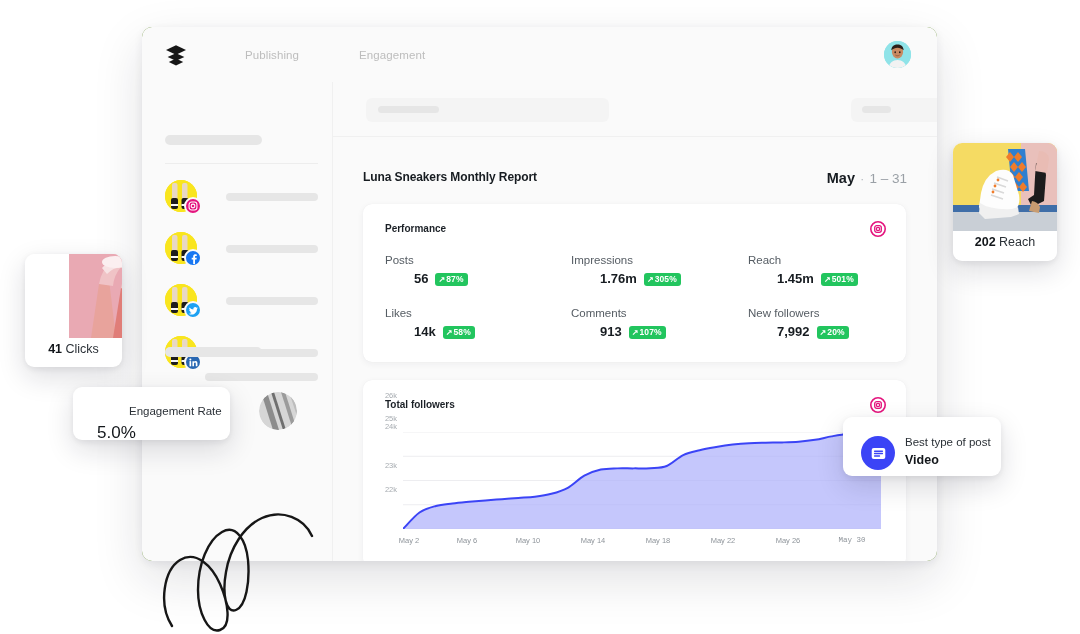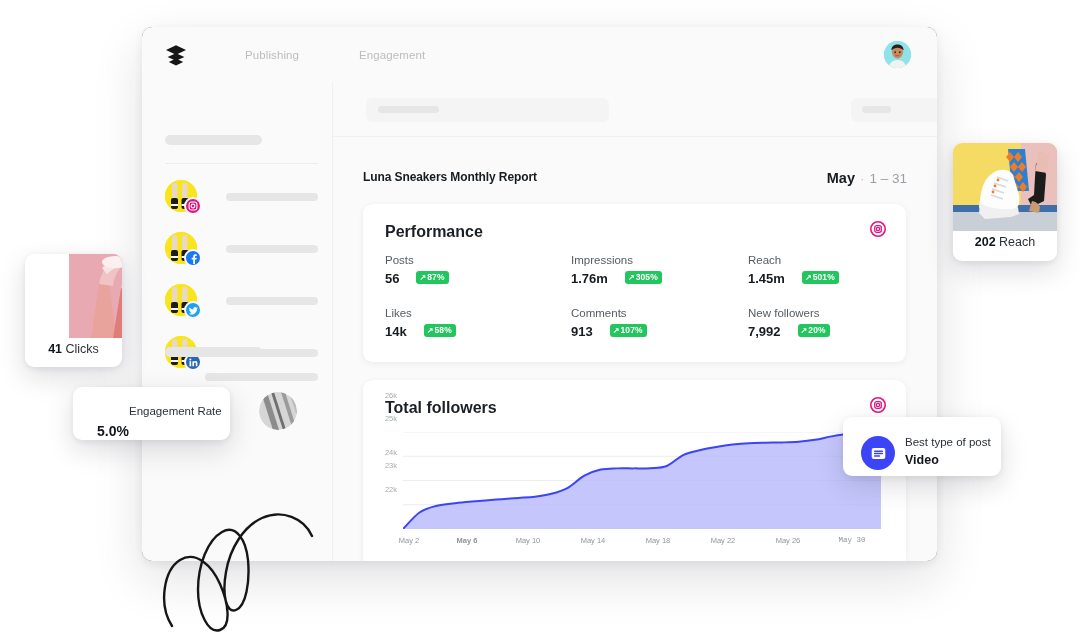--- a/index.html
+++ b/index.html
@@ -72,25 +72,25 @@
   .report-head { position: absolute; left: 30px; top: 85px; right: 30px; height: 26px; }
   .report-title { font-size: 12px; font-weight: bold; color: #171c21; letter-spacing: -.1px; }
   .report-date { position: absolute; right: 0; top: 3px; font-size: 13.5px; color: #9aa0a6; }
   .report-date b { color: #171c21; font-size: 14.5px; font-weight: bold; }
   .report-date .dot { margin: 0 5px; color: #b8bdc2; }
 
   .card {
     position: absolute; background: #fff; border-radius: 9px;
     box-shadow: 0 2px 7px rgba(30,30,60,.055), 0 0 1px rgba(30,30,60,.07);
   }
-  .card-title { font-size: 16px; font-weight: bold; color: #1b2026; text-align: right; }
+  .card-title { font-size: 10px; font-weight: bold; color: #1b2026; text-align: right; }
   .ig-badge { position: absolute; width: 16px; height: 16px; }
 
   .stat-label { font-size: 11.5px; color: #555c63; }
-  .stat-row { display: flex; align-items: flex-start; gap: 17px; margin-top: 5px; }
+  .stat-row { display: flex; align-items: flex-end; gap: 7px; margin-top: 5px; margin-left: 29px; }
   .stat-val { font-size: 13px; font-weight: bold; color: #171c21; }
   .chip {
     display: inline-flex; align-items: center;
     background: #22c55e; color: #fff; font-size: 8.5px; font-weight: bold;
     border-radius: 3px; padding: 1.5px 4px 1.5px 3px; line-height: 1.15;
     letter-spacing: .1px;
   }
   .chip .arr { font-size: 8px; margin-right: 1px; }
 
   
@@ -108,21 +108,21 @@
 
   .bestpost .circ {
     position: absolute; left: 18px; top: 19px; width: 34px; height: 34px;
     border-radius: 50%; background: #3b44f6;
     display: flex; align-items: center; justify-content: center;
   }
   .bestpost .t1 { position: absolute; left: 62px; top: 19px; font-size: 11.5px; color: #2b3137; }
   .bestpost .t2 { position: absolute; left: 62px; top: 36px; font-size: 12.5px; font-weight: bold; color: #12161a; }
 
   .engage .t1 { position: absolute; left: 24px; top: 18px; font-size: 11.5px; color: #2b3137; padding-left: 32px; }
-  .engage .t2 { position: absolute; left: 24px; top: 36px; font-size: 14px; font-weight: bold; color: #12161a; }
+  .engage .t2 { position: absolute; left: 24px; top: 36px; font-size: 17px; font-weight: normal; color: #12161a; }
 
   .squiggle { position: absolute; left: 150px; top: 478px; width: 185px; height: 156px; }
 </style>
 </head>
 <body>
 
 <div id="stage">
 
   <div class="window">
 
@@ -356,38 +356,38 @@
         <div class="ig-badge" style="right:20px; top:17px;">
           <svg viewBox="0 0 16 16" width="16" height="16">
             <circle cx="8" cy="8" r="7.2" fill="none" stroke="#e4157e" stroke-width="1.6"></circle>
             <rect x="4.7" y="4.7" width="6.6" height="6.6" rx="2.1" fill="none" stroke="#e4157e" stroke-width="1.3"></rect>
             <circle cx="8" cy="8" r="1.65" fill="none" stroke="#e4157e" stroke-width="1.3"></circle>
           </svg>
         </div>
 
         <div class="axis-y" style="left:6px; top:105px; width:28px;">22k</div>
         <div class="axis-y" style="left:6px; top:81px;  width:28px;">23k</div>
-        <div class="axis-y" style="left:6px; top:68px;  width:28px;">24k</div>
+        <div class="axis-y" style="left:6px; top:42px;  width:28px;">24k</div>
         <div class="axis-y" style="left:6px; top:34px;  width:28px;">25k</div>
         <div class="axis-y" style="left:6px; top:11px;  width:28px;">26k</div>
 
         <svg id="chart-svg" style="position:absolute; left:40px; top:52px;" width="478" height="97" viewBox="0 0 478 97" preserveAspectRatio="none">
           <g id="gridlines">
               <line x1="0" x2="478" y1="97" y2="97" stroke="#ededf0" stroke-width="1"></line>
               <line x1="0" x2="478" y1="72.75" y2="72.75" stroke="#ededf0" stroke-width="1"></line>
               <line x1="0" x2="478" y1="48.5" y2="48.5" stroke="#ededf0" stroke-width="1"></line>
               <line x1="0" x2="478" y1="24.25" y2="24.25" stroke="#ededf0" stroke-width="1"></line>
               <line x1="0" x2="478" y1="0" y2="0" stroke="#ededf0" stroke-width="1"></line>
             </g>
           <path id="chart-area" fill="#aeb2fb" fill-opacity=".72" d="M0,97 C2.7471264367816093,94.25166666666667 10.988505747126435,84.34958333333333 16.482758620689655,80.50999999999999 C21.977011494252874,76.67041666666665 27.47126436781609,75.45791666666668 32.96551724137931,73.9625 C38.45977011494253,72.46708333333333 43.95402298850575,72.22458333333333 49.44827586206897,71.5375 C54.94252873563219,70.85041666666666 60.4367816091954,70.36541666666668 65.93103448275862,69.84 C71.42528735632183,69.31458333333333 76.91954022988506,68.82958333333335 82.41379310344828,68.385 C87.90804597701151,67.94041666666666 93.40229885057472,67.57666666666667 98.89655172413794,67.1725 C104.39080459770115,66.76833333333333 109.88505747126437,66.36416666666668 115.37931034482759,65.96000000000001 C120.8735632183908,65.55583333333334 126.36781609195403,65.43458333333334 131.86206896551724,64.7475 C137.35632183908046,64.06041666666667 142.85057471264366,63.33291666666666 148.3448275862069,61.8375 C153.83908045977012,60.342083333333335 159.33333333333334,58.80625 164.82758620689657,55.775 C170.3218390804598,52.74375 175.81609195402297,46.68125 181.3103448275862,43.65 C186.80459770114942,40.61875 192.29885057471265,38.8 197.79310344827587,37.5875 C203.2873563218391,36.375 208.7816091954023,36.577083333333334 214.27586206896552,36.375 C219.77011494252875,36.172916666666666 225.26436781609195,36.415416666666665 230.75862068965517,36.375 C236.2528735632184,36.334583333333335 241.74712643678163,36.536666666666676 247.24137931034485,36.13250000000001 C252.73563218390808,35.72833333333334 258.2298850574713,36.13249999999999 263.7241379310345,33.949999999999996 C269.2183908045977,31.767499999999995 274.71264367816093,25.66458333333334 280.2068965517241,23.03750000000001 C285.7011494252873,20.410416666666677 291.1954022988506,19.521250000000002 296.6896551724138,18.1875 C302.183908045977,16.853749999999998 307.67816091954023,15.96458333333333 313.17241379310343,15.034999999999997 C318.66666666666663,14.105416666666663 324.16091954022994,13.256666666666666 329.65517241379314,12.61 C335.14942528735634,11.963333333333333 340.64367816091954,11.478333333333333 346.13793103448273,11.155000000000001 C351.63218390804593,10.831666666666669 357.1264367816092,10.79125 362.6206896551724,10.670000000000002 C368.1149425287356,10.548750000000004 373.60919540229884,10.589166666666676 379.1034482758621,10.427500000000009 C384.59770114942535,10.265833333333342 390.09195402298855,10.144583333333339 395.58620689655174,9.700000000000003 C401.08045977011494,9.255416666666667 406.57471264367814,8.649166666666657 412.06896551724134,7.759999999999991 C417.56321839080454,6.870833333333326 423.0574712643678,5.375416666666676 428.55172413793105,4.365000000000009 C434.0459770114943,3.354583333333342 439.5402298850575,2.3037499999999937 445.0344827586207,1.697499999999991 C450.5287356321839,1.091249999999988 456.02298850574715,0.929583333333324 461.51724137931035,0.727499999999992 C467.01149425287355,0.5254166666666601 475.2528735632184,0.5254166666666649 478,0.48499999999999943 L478,97 L0,97 Z"></path>
           <path id="chart-line" fill="none" stroke="#3b44f6" stroke-width="2" stroke-linejoin="round" stroke-linecap="round" d="M0,97 C2.7471264367816093,94.25166666666667 10.988505747126435,84.34958333333333 16.482758620689655,80.50999999999999 C21.977011494252874,76.67041666666665 27.47126436781609,75.45791666666668 32.96551724137931,73.9625 C38.45977011494253,72.46708333333333 43.95402298850575,72.22458333333333 49.44827586206897,71.5375 C54.94252873563219,70.85041666666666 60.4367816091954,70.36541666666668 65.93103448275862,69.84 C71.42528735632183,69.31458333333333 76.91954022988506,68.82958333333335 82.41379310344828,68.385 C87.90804597701151,67.94041666666666 93.40229885057472,67.57666666666667 98.89655172413794,67.1725 C104.39080459770115,66.76833333333333 109.88505747126437,66.36416666666668 115.37931034482759,65.96000000000001 C120.8735632183908,65.55583333333334 126.36781609195403,65.43458333333334 131.86206896551724,64.7475 C137.35632183908046,64.06041666666667 142.85057471264366,63.33291666666666 148.3448275862069,61.8375 C153.83908045977012,60.342083333333335 159.33333333333334,58.80625 164.82758620689657,55.775 C170.3218390804598,52.74375 175.81609195402297,46.68125 181.3103448275862,43.65 C186.80459770114942,40.61875 192.29885057471265,38.8 197.79310344827587,37.5875 C203.2873563218391,36.375 208.7816091954023,36.577083333333334 214.27586206896552,36.375 C219.77011494252875,36.172916666666666 225.26436781609195,36.415416666666665 230.75862068965517,36.375 C236.2528735632184,36.334583333333335 241.74712643678163,36.536666666666676 247.24137931034485,36.13250000000001 C252.73563218390808,35.72833333333334 258.2298850574713,36.13249999999999 263.7241379310345,33.949999999999996 C269.2183908045977,31.767499999999995 274.71264367816093,25.66458333333334 280.2068965517241,23.03750000000001 C285.7011494252873,20.410416666666677 291.1954022988506,19.521250000000002 296.6896551724138,18.1875 C302.183908045977,16.853749999999998 307.67816091954023,15.96458333333333 313.17241379310343,15.034999999999997 C318.66666666666663,14.105416666666663 324.16091954022994,13.256666666666666 329.65517241379314,12.61 C335.14942528735634,11.963333333333333 340.64367816091954,11.478333333333333 346.13793103448273,11.155000000000001 C351.63218390804593,10.831666666666669 357.1264367816092,10.79125 362.6206896551724,10.670000000000002 C368.1149425287356,10.548750000000004 373.60919540229884,10.589166666666676 379.1034482758621,10.427500000000009 C384.59770114942535,10.265833333333342 390.09195402298855,10.144583333333339 395.58620689655174,9.700000000000003 C401.08045977011494,9.255416666666667 406.57471264367814,8.649166666666657 412.06896551724134,7.759999999999991 C417.56321839080454,6.870833333333326 423.0574712643678,5.375416666666676 428.55172413793105,4.365000000000009 C434.0459770114943,3.354583333333342 439.5402298850575,2.3037499999999937 445.0344827586207,1.697499999999991 C450.5287356321839,1.091249999999988 456.02298850574715,0.929583333333324 461.51724137931035,0.727499999999992 C467.01149425287355,0.5254166666666601 475.2528735632184,0.5254166666666649 478,0.48499999999999943"></path>
         </svg>
 
         <div class="axis-x" style="left:22px;  top:156px; width:48px;">May 2</div>
-        <div class="axis-x" style="left:80px;  top:156px; width:48px;font-weight:bold;">May 6</div>
+        <div class="axis-x" style="left:80px;  top:156px; width:48px;">May 6</div>
         <div class="axis-x" style="left:140px; top:156px; width:50px;">May 10</div>
         <div class="axis-x" style="left:205px; top:156px; width:50px;">May 14</div>
         <div class="axis-x" style="left:270px; top:156px; width:50px;">May 18</div>
         <div class="axis-x" style="left:335px; top:156px; width:50px;">May 22</div>
         <div class="axis-x" style="left:400px; top:156px; width:50px;">May 26</div>
         <div class="axis-x" style="left:464px; top:156px; width:50px;font-family:Liberation Mono, monospace;">May 30</div>
       </div>
 
     </div>
   </div>

